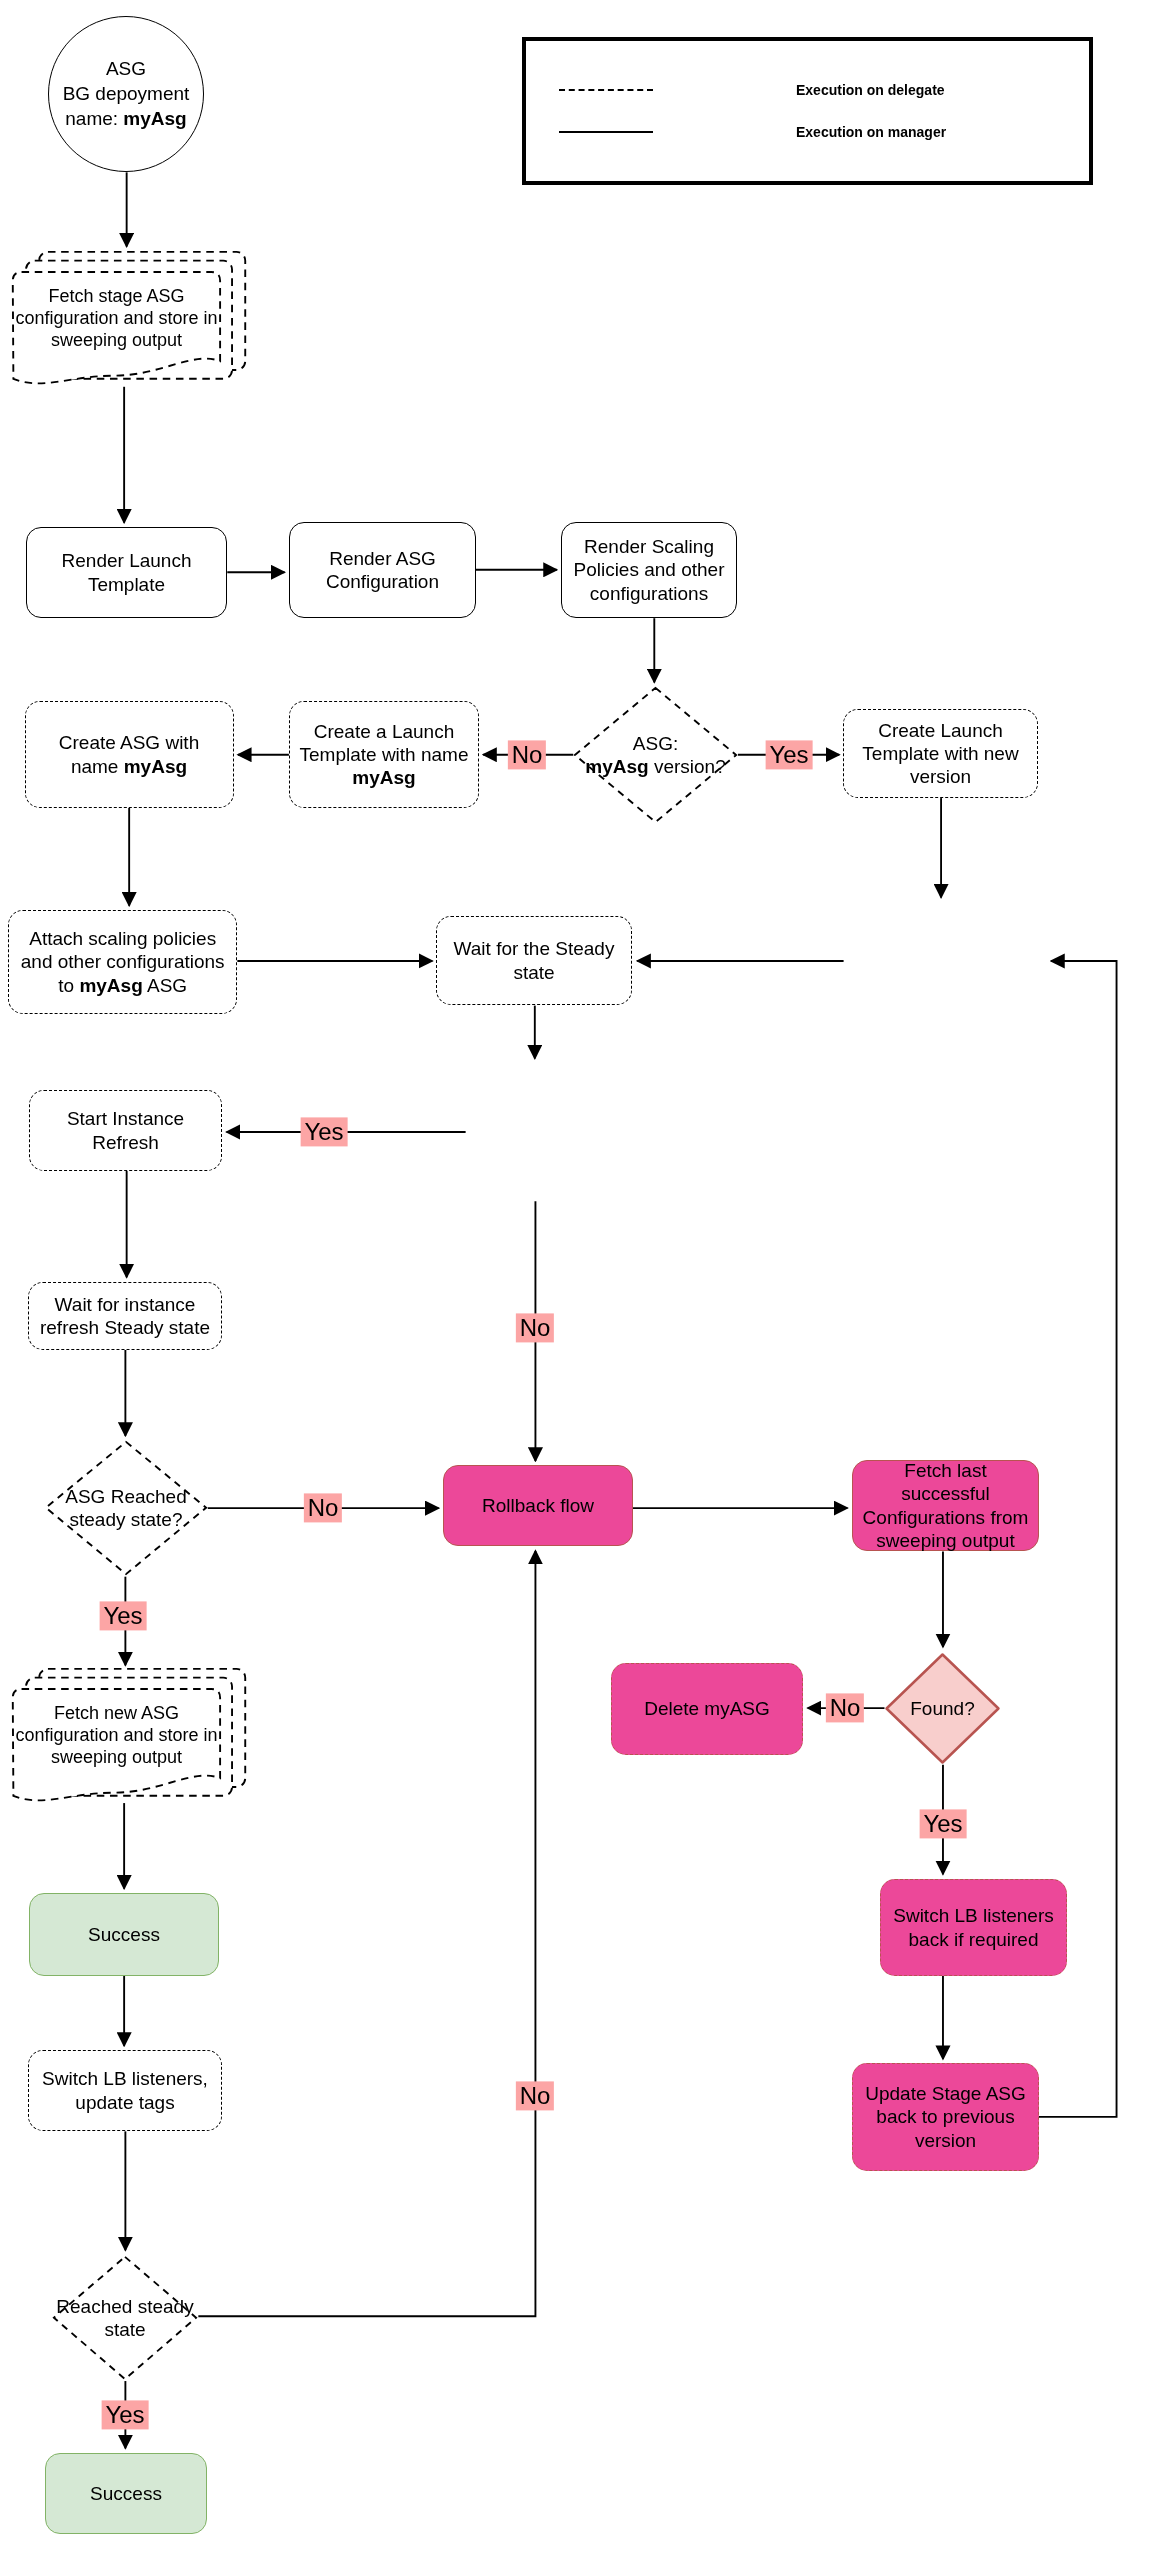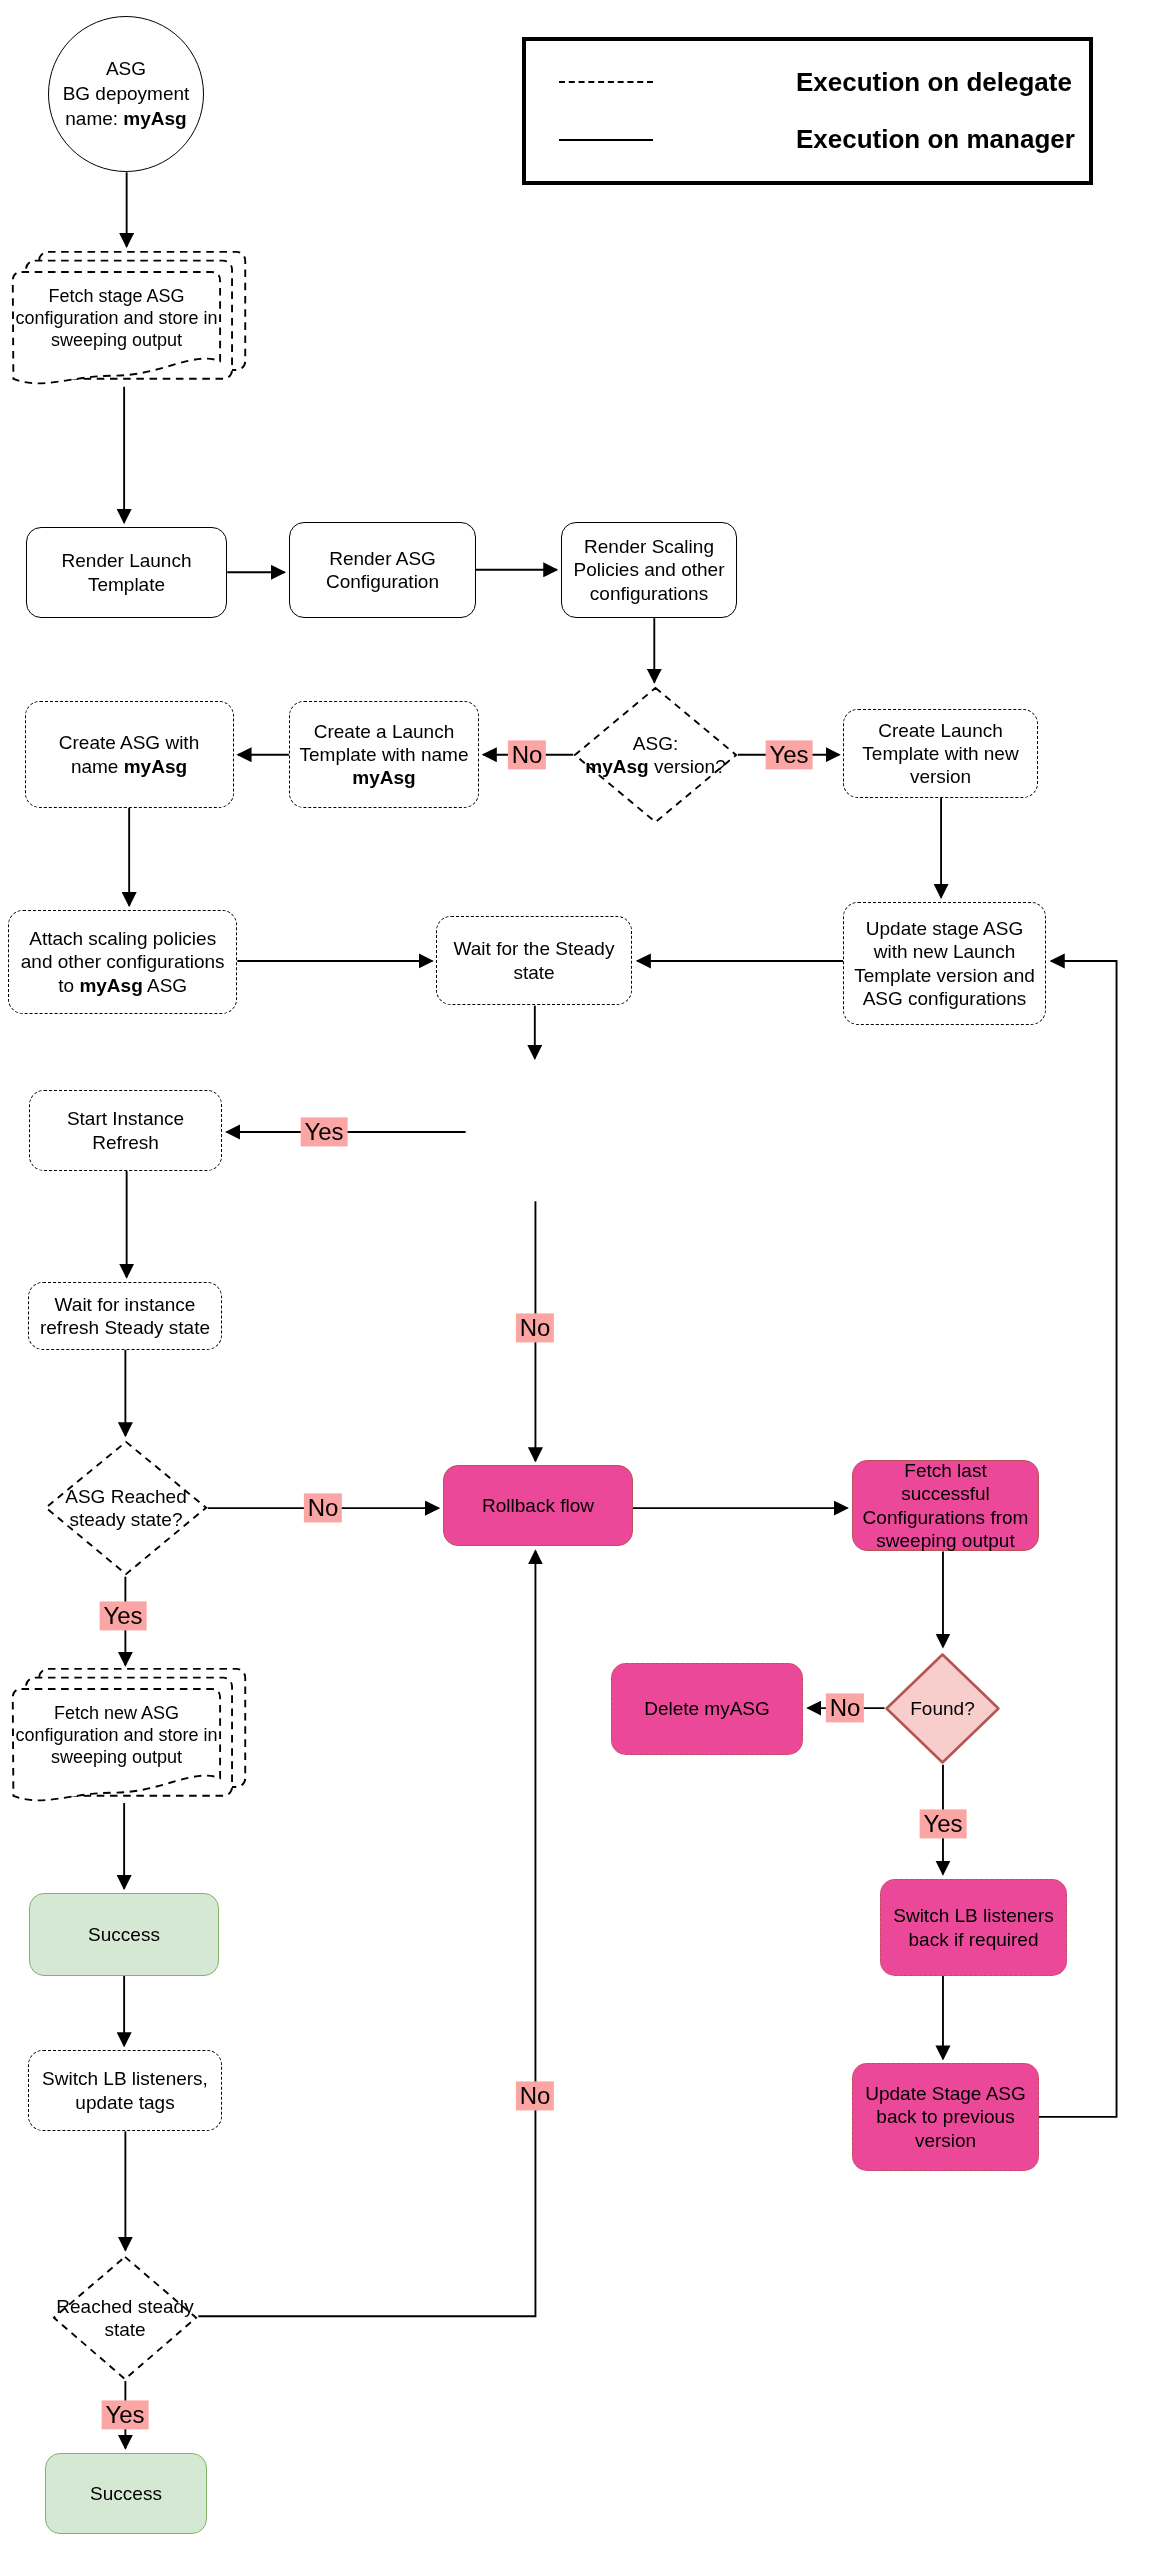--- a/index.html
+++ b/index.html
@@ -27,21 +27,21 @@
   .mdoc-dash{fill:#fff;stroke:#000;stroke-width:3;stroke-dasharray:12 9;}
   .elabel{position:absolute;transform:translate(-50%,-50%);background:#fca5a5;
           padding:0.6px 3.8px;font-size:24px;white-space:nowrap;}
   .legend{position:absolute;left:522px;top:37px;width:571px;height:148px;
           border:4.4px solid #000;box-sizing:border-box;background:#fff;display:flex;
           flex-direction:column;justify-content:center;gap:26.4px;}
   .legend-row{display:flex;align-items:center;}
   .sample{display:inline-block;width:94px;margin-left:33px;}
   .sample.dashed{border-top:2.5px dashed #000;}
   .sample.solid{border-top:2.5px solid #000;}
-  .legend-label{font-weight:bold;font-size:26px;margin-left:143px;}
+  .legend-label{font-weight:bold;font-size:14px;margin-left:143px;}
 </style>
 </head>
 <body>
 
 <div id="canvas">
 
   <svg id="edges" viewBox="0 0 1831 4096" width="1152" height="2576">
     <defs>
       <marker id="arrowhead" viewBox="0 0 10 10" refX="9" refY="5" markerWidth="8" markerHeight="8" orient="auto-start-reverse">
         <path d="M0,0 L10,5 L0,10 z" fill="#000"></path>
@@ -128,21 +128,20 @@
   <div class="node box dashedb" style="left:24.5px;top:701px;width:209px;height:107px">
     <div><span>Create ASG with name </span><b>myAsg</b></div>
   </div>
 
   <div class="node box dashedb" style="left:8.2px;top:910px;width:229px;height:104px">
     <div><span>Attach scaling policies and other configurations to </span><b>myAsg</b><span> ASG</span></div>
   </div>
 
   <div class="node box dashedb" style="left:436px;top:916px;width:196px;height:89px">Wait for the Steady state</div>
 
-  <div class="node box dashedb" style="left:843px;top:902px;width:203px;height:123px">Update stage ASG with new Launch Template version and ASG configurations</div>
 
 
   <div class="node box dashedb" style="left:29px;top:1090px;width:193px;height:81px">Start Instance Refresh</div>
 
   <div class="node box dashedb" style="left:28px;top:1282px;width:194px;height:68px">Wait for instance refresh Steady state</div>
 
   <div class="node diamond" style="left:44px;top:1440px;width:164px;height:136px">
     <svg viewBox="0 0 260 217" preserveAspectRatio="none">
       <polygon class="poly-dash" points="130,3 257,108 130,214 3,108"></polygon>
     </svg>

